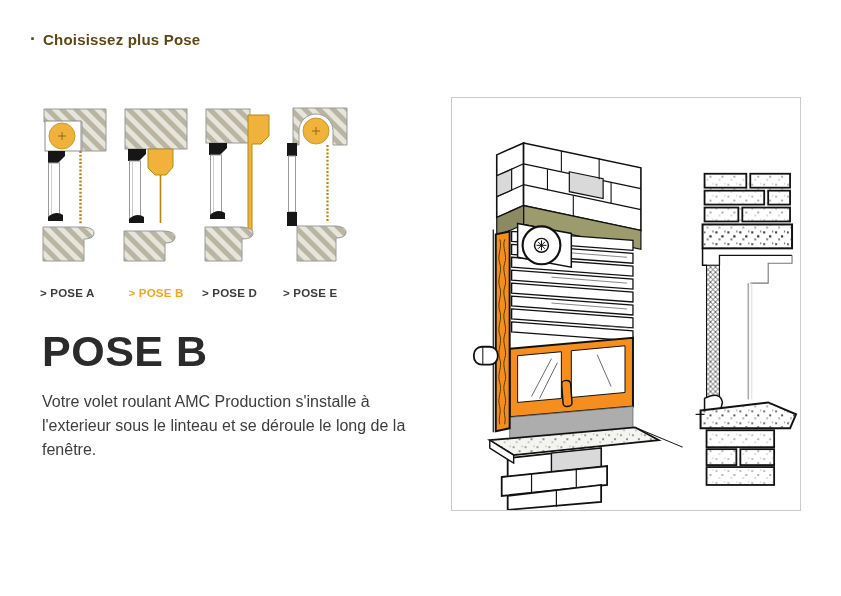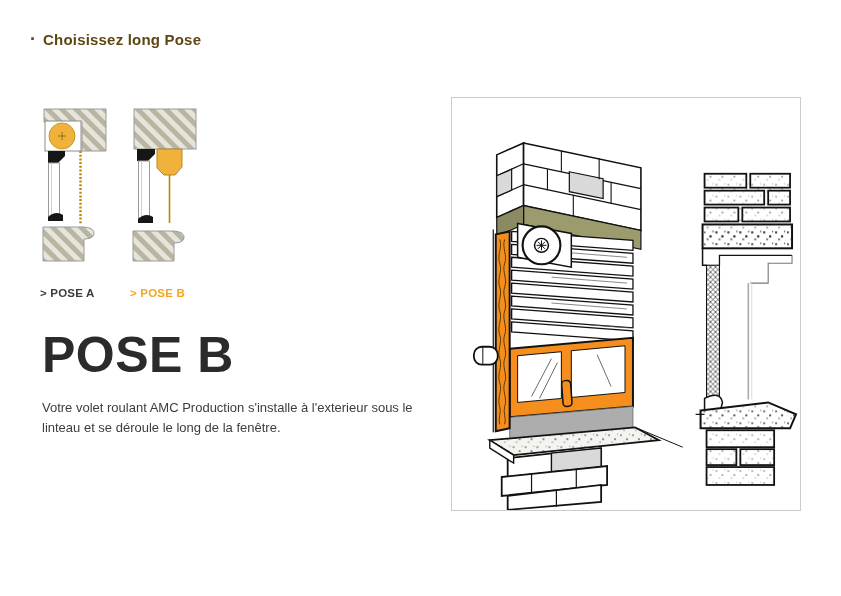--- a/index.html
+++ b/index.html
@@ -5,30 +5,30 @@
   html,body{margin:0;padding:0;background:#fff;}
   body{width:841px;height:596px;overflow:hidden;font-family:"Liberation Sans",sans-serif;}
   .page{position:relative;width:841px;height:596px;background:#fff;}
 
   
   .title-row{position:absolute;left:30px;top:30px;display:flex;align-items:center;gap:7px;}
   .title-bullet{color:var(--title-brown,#5E4713);font-size:18px;font-weight:bold;line-height:1;}
   .page-title{margin:0;font-size:15px;font-weight:bold;color:var(--title-brown,#5E4713);letter-spacing:.2px;}
 
   
-  .pose-row{position:absolute;left:40px;top:105px;display:flex;gap:20px;}
+  .pose-row{position:absolute;left:40px;top:105px;display:flex;gap:11px;}
   .pose-cell{margin:0;width:70px;cursor:pointer;}
   .pose-thumb{display:block;width:70px;height:158px;}
   .pose-label{margin-top:24px;font-size:11.5px;font-weight:bold;color:var(--label-dark,#3B3B3B);white-space:nowrap;letter-spacing:.2px;}
-  .pose-label.active{color:var(--accent-orange,#F7A51F);}
+  .pose-label.active{color:var(--accent-orange,#F7A51F);text-align:center;}
 
   
   .pose-detail{position:absolute;left:42px;top:328px;width:392px;}
-  .pose-heading{margin:0;font-size:50px;line-height:1.1;font-weight:bold;color:var(--heading-dark,#2B2B2B);letter-spacing:.5px;}
-  .pose-paragraph{margin:15px 0 0 0;font-size:13px;line-height:1.5;color:var(--text-dark,#3D3D3D);}
+  .pose-heading{margin:0;font-size:43px;line-height:1.1;font-weight:bold;color:var(--heading-dark,#2B2B2B);letter-spacing:.5px;}
+  .pose-paragraph{margin:15px 0 0 0;font-size:16px;line-height:1.5;color:var(--text-dark,#3D3D3D);}
 
   
   .illustration-panel{position:absolute;left:451px;top:97px;width:350px;height:414px;border:1px solid var(--panel-border,#CBCBCB);box-sizing:border-box;background:#fff;}
   .illustration-panel svg{display:block;width:348px;height:412px;}
 
   
   .c-yellow{fill:var(--diagram-yellow,#F0B23B);}
   .c-orange{fill:var(--frame-orange,#F68E1E);}
   .c-olive{fill:var(--lintel-olive,#9C9B6E);}
   .c-olive-dark{fill:var(--lintel-olive-dark,#8B8A62);}
@@ -53,21 +53,21 @@
     <pattern id="scrib" width="5" height="5" patternUnits="userSpaceOnUse">
       <path d="M0,5 L5,0 M0,0 L5,5" stroke="#2E2E2E" stroke-width="0.7" fill="none"></path>
     </pattern>
   </defs>
 </svg>
 
 <div class="page">
 
   <div class="title-row">
     <span class="title-bullet">·</span>
-    <h1 class="page-title">Choisissez long Pose</h1>
+    <h1 class="page-title">Choisissez plus Pose</h1>
   </div>
 
   <div class="pose-row">
 
     <figure class="pose-cell">
       <svg class="pose-thumb" viewBox="0 0 70 158">
         <path d="M4,4 H66 V46 H42 V17 H4 Z" fill="url(#hatch)" stroke="#9A9A9A" stroke-width="1"></path>
         <rect x="5" y="16" width="36" height="30" fill="#fff" stroke="#8C8C8C" stroke-width="1"></rect>
         <circle class="c-yellow" cx="22" cy="31" r="13" stroke="#C59D2E" stroke-width="1"></circle>
         <path d="M22,27 V35 M18,31 H26" stroke="#7C5C12" stroke-width="0.8"></path>
@@ -89,21 +89,47 @@
         <path class="s-gold" d="M39.5,70 V118" stroke-width="1.6"></path>
         <rect x="8.5" y="56" width="11" height="58" fill="#fff" stroke="#9A9A9A"></rect>
         <line x1="11.5" y1="56" x2="11.5" y2="114" stroke="#CFCFCF"></line>
         <path d="M8,114 C13,109 19,109 23,112 L23,118 H8 Z" fill="#161616"></path>
         <path d="M3,126 H44 Q55,127 54,133 Q53,138 44,138 L44,156 H3 Z" fill="url(#hatch)" stroke="#9A9A9A" stroke-width="1"></path>
       </svg>
       <figcaption class="pose-label active">&gt; POSE B</figcaption>
     </figure>
 
 
-
+    <figure class="pose-cell">
+      <svg class="pose-thumb" viewBox="0 0 70 158">
+        <rect x="4" y="4" width="44" height="34" fill="url(#hatch)" stroke="#9A9A9A" stroke-width="1"></rect>
+        <path class="c-yellow" d="M46,10 H67 V31 L59,39 H50 V128 H46 Z" stroke="#B28A1A" stroke-width="1"></path>
+        <path d="M7,38 H25 V43 L18,50 H7 Z" fill="#161616"></path>
+        <rect x="8.5" y="50" width="11" height="60" fill="#fff" stroke="#9A9A9A"></rect>
+        <line x1="11.5" y1="50" x2="11.5" y2="110" stroke="#CFCFCF"></line>
+        <path d="M8,110 C13,105 19,105 23,108 L23,114 H8 Z" fill="#161616"></path>
+        <path d="M3,122 H40 Q52,123 51,129 Q50,134 40,134 L40,156 H3 Z" fill="url(#hatch)" stroke="#9A9A9A" stroke-width="1"></path>
+      </svg>
+      <figcaption class="pose-label">&gt; POSE D</figcaption>
+    </figure>
+
+    <figure class="pose-cell">
+      <svg class="pose-thumb" viewBox="0 0 70 158">
+        <rect x="14" y="6" width="38" height="34" fill="#fff"></rect>
+        <path d="M10,3 H64 V40 H50 V26 A17,17 0 0 0 16,26 V40 H10 Z" fill="url(#hatch)" stroke="#9A9A9A" stroke-width="1"></path>
+        <circle class="c-yellow" cx="33" cy="26" r="13" stroke="#C59D2E" stroke-width="1"></circle>
+        <path d="M33,22 V30 M29,26 H37" stroke="#7C5C12" stroke-width="0.8"></path>
+        <path class="s-gold" d="M44.5,40 V118" stroke-width="2.2" stroke-dasharray="2 1.7"></path>
+        <rect x="4" y="38" width="10" height="13" fill="#161616"></rect>
+        <rect x="5.5" y="51" width="7" height="56" fill="#fff" stroke="#9A9A9A"></rect>
+        <rect x="4" y="107" width="10" height="14" fill="#161616"></rect>
+        <path d="M14,121 H53 Q64,122 63,128 Q62,133 53,133 L53,156 H14 Z" fill="url(#hatch)" stroke="#9A9A9A" stroke-width="1"></path>
+      </svg>
+      <figcaption class="pose-label">&gt; POSE E</figcaption>
+    </figure>
 
   </div>
 
   <section class="pose-detail">
     <h2 class="pose-heading">POSE B</h2>
     <p class="pose-paragraph">Votre volet roulant AMC Production s'installe à l'exterieur sous le linteau et se déroule le long de la fenêtre.</p>
   </section>
 
   <aside class="illustration-panel">
     <svg viewBox="0 0 350 414">

